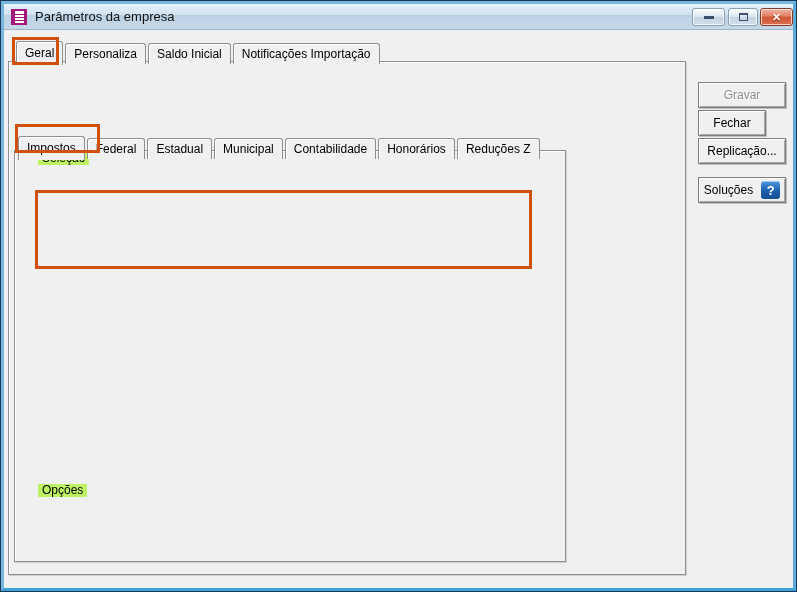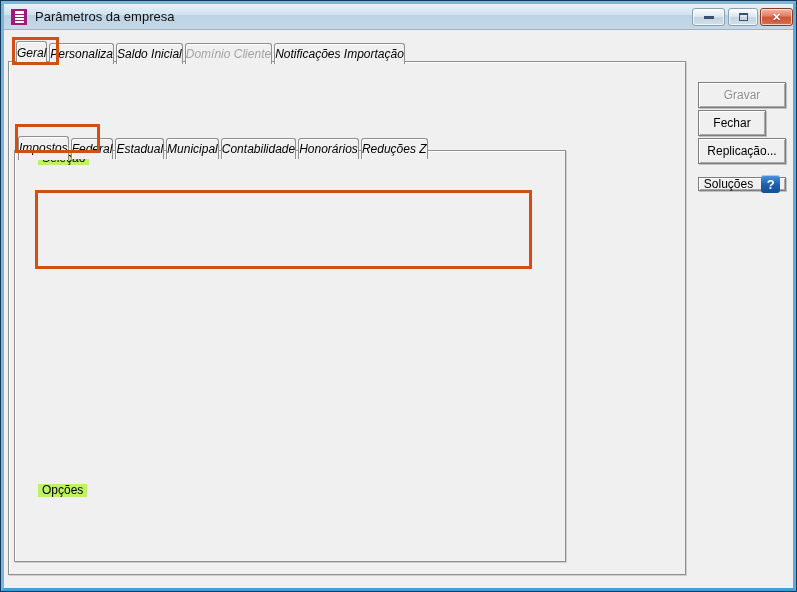--- a/index.html
+++ b/index.html
@@ -34,23 +34,23 @@
     box-shadow:inset 0 0 0 1px rgba(255,255,255,.7);
   }
   .winbtn.close { background:linear-gradient(#f3b4a4, #e08063 45%, #cf5435 50%, #d96f4d); border-color:#8e3a22; }
   .glyph-min { width:10px; height:3px; background:#3a506a; }
   .glyph-max { width:9px; height:8px; border:1px solid #3a506a; border-top-width:2px; background:transparent; }
   .glyph-close { color:#fff; font-weight:bold; font-size:11px; text-shadow:0 1px 1px #7a2413; line-height:1; }
 
   
   .tabstrip { position:absolute; display:flex; align-items:flex-end; gap:2px; z-index:3; }
   .tab {
-    height:21px; line-height:20px; padding:0 0; background:#f0f0f0;
+    height:21px; line-height:20px; padding:0 8px; background:#f0f0f0;
     border:1px solid #8f8f8f; border-bottom:none; border-radius:3px 3px 0 0;
-    box-shadow:inset 1px 1px 0 #fff; white-space:nowrap;font-style:italic;
+    box-shadow:inset 1px 1px 0 #fff; white-space:nowrap;
   }
   .tab.active { height:24px; line-height:23px; position:relative; z-index:4; margin-bottom:-1px; }
   .tab.disabled { color:#a3a3a3; }
 
   .tabpage {
     position:absolute; background:#f0f0f0;
     border:1px solid #8f8f8f; box-shadow:inset 1px 1px 0 #fff, 1px 1px 0 #cfcfcf;
     z-index:1;
   }
 
@@ -139,21 +139,20 @@
   <div class="winbtn close" style="left:760px; width:33px;">
     <span class="glyph-close">✕</span>
   </div>
 
   <div class="tabpage" style="left:8px; top:61px; width:678px; height:514px;"></div>
 
   <div class="tabstrip" style="left:16px; top:39px; height:25px;">
     <div class="tab active">Geral</div>
     <div class="tab">Personaliza</div>
     <div class="tab">Saldo Inicial</div>
-    <div class="tab disabled">Domínio Cliente</div>
     <div class="tab">Notificações Importação</div>
   </div>
   <div class="hl" style="left:12px; top:37px; width:47px; height:28px;"></div>
 
   <span class="label" style="left:20px; top:75px;">Vigência:</span>
   <div class="spin" style="left:88px; top:70px;">
     <div class="sunken">
       <input class="field" readonly="" value="01/2025" style="">
     </div>
     <div class="spin-btns">
@@ -240,18 +239,18 @@
   <div class="combo" style="left:419px; top:529px;">
     <span class="combo-text">Data de emissão</span>
     <div class="combo-btn">
         <span>▼</span>
       </div>
   </div>
 
   <div class="btn disabled" style="left:698px; top:62px; width:88px; height:26px;">Gravar</div>
   <div class="btn" style="left:698px; top:90px; width:68px; height:26px;">Fechar</div>
   <div class="btn" style="left:698px; top:118px; width:88px; height:26px;">Replicação...</div>
-  <div class="btn" style="left:698px; top:157px; width:88px; height:14px;">
+  <div class="btn" style="left:698px; top:157px; width:88px; height:26px;">
     <span>Soluções</span>
     <span class="help-ic">?</span>
   </div>
 
 </div>
 
 </body></html>

